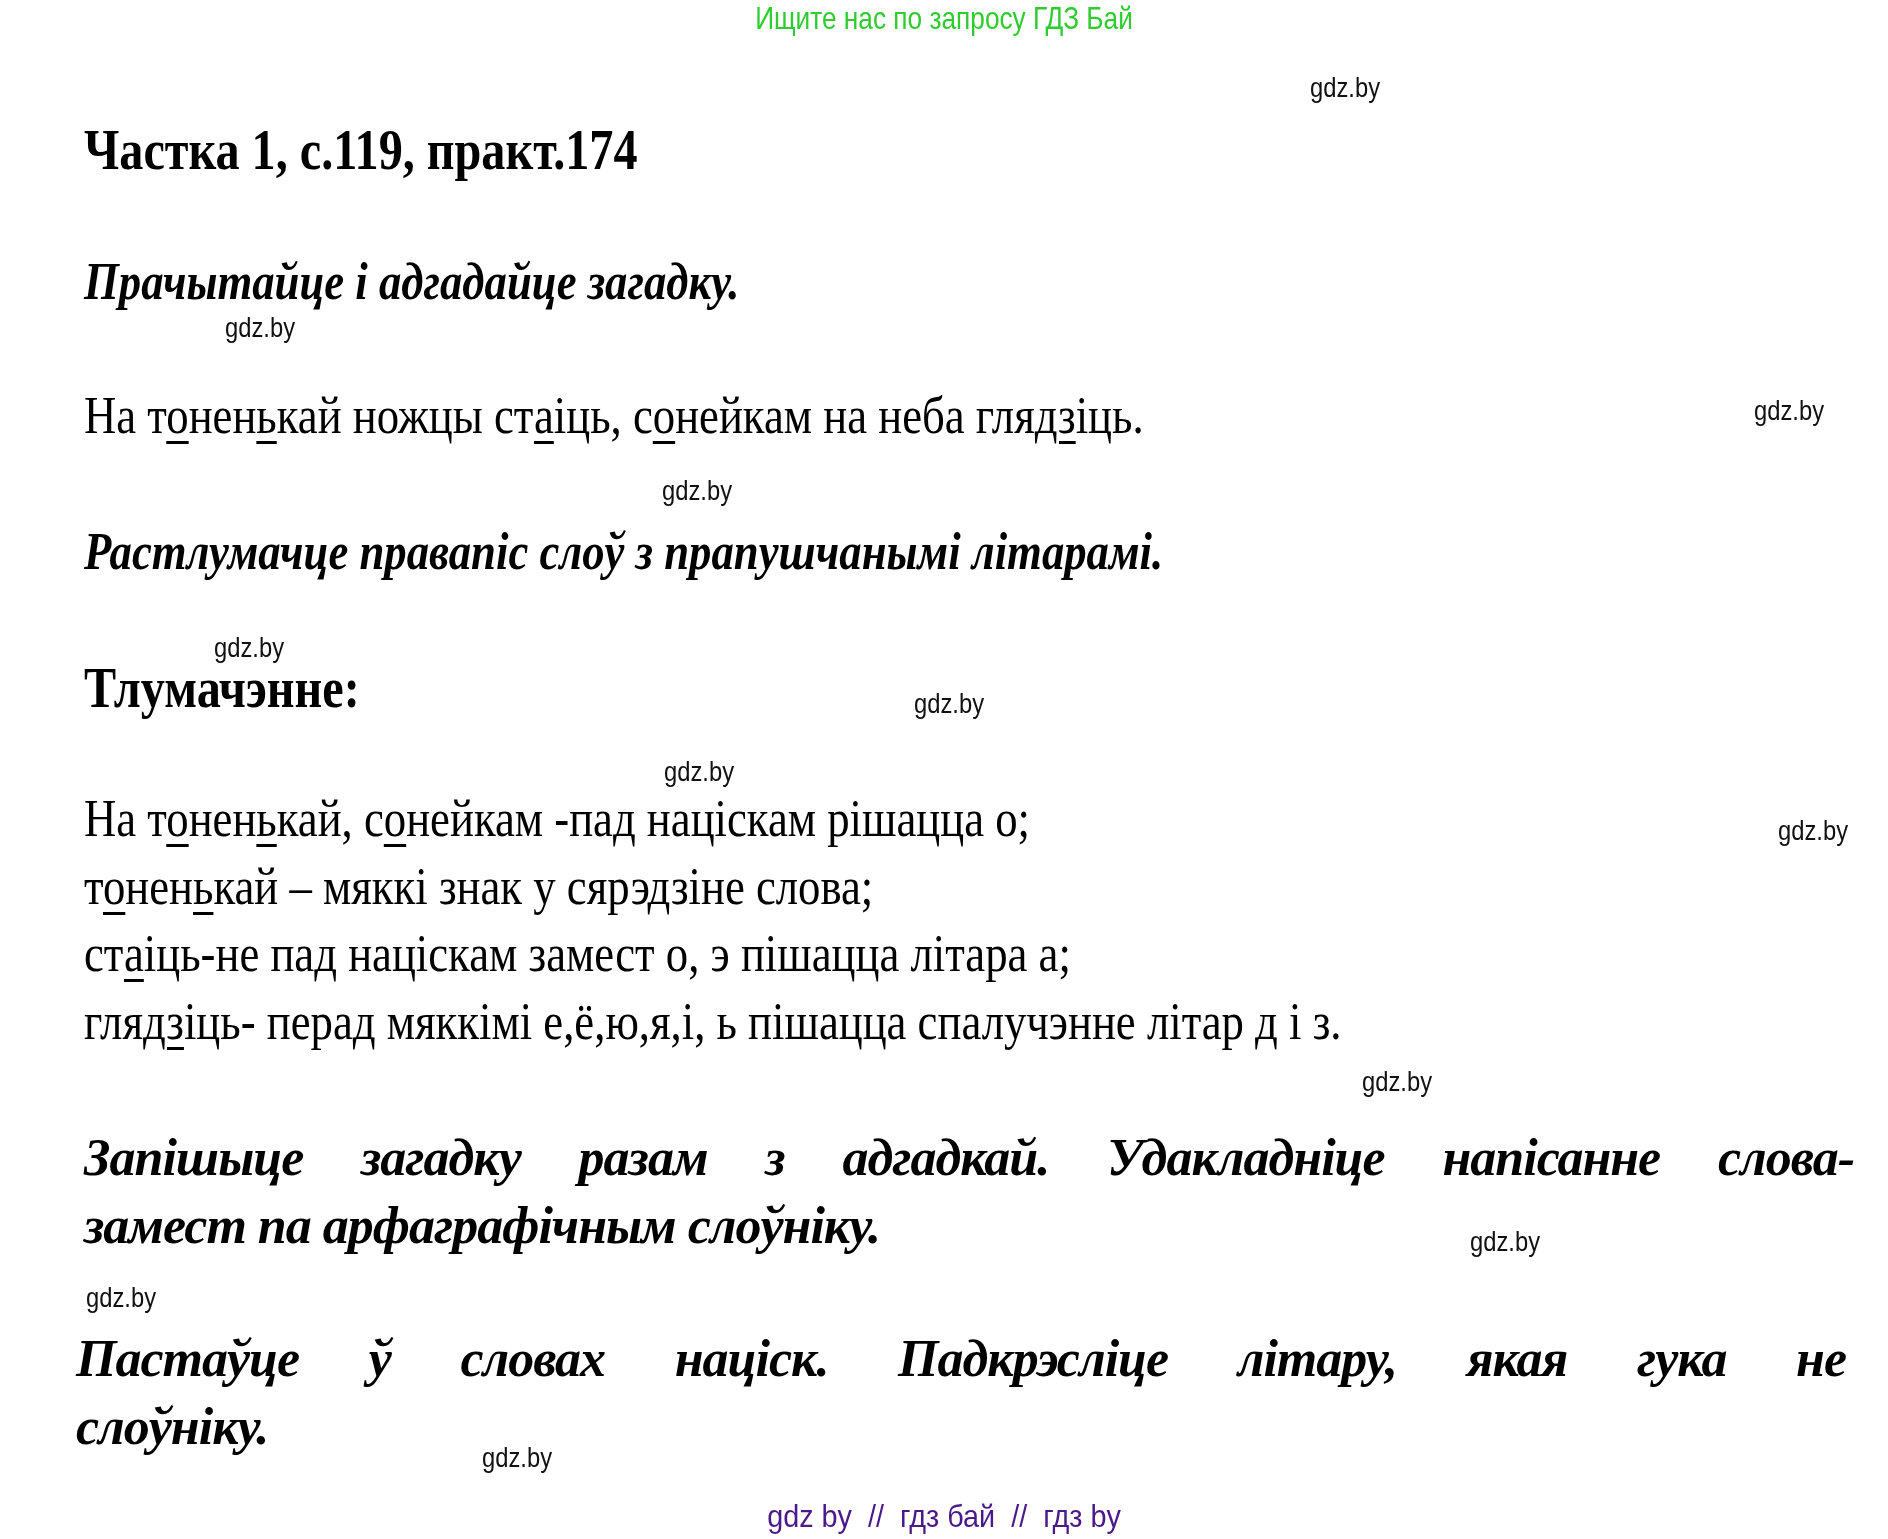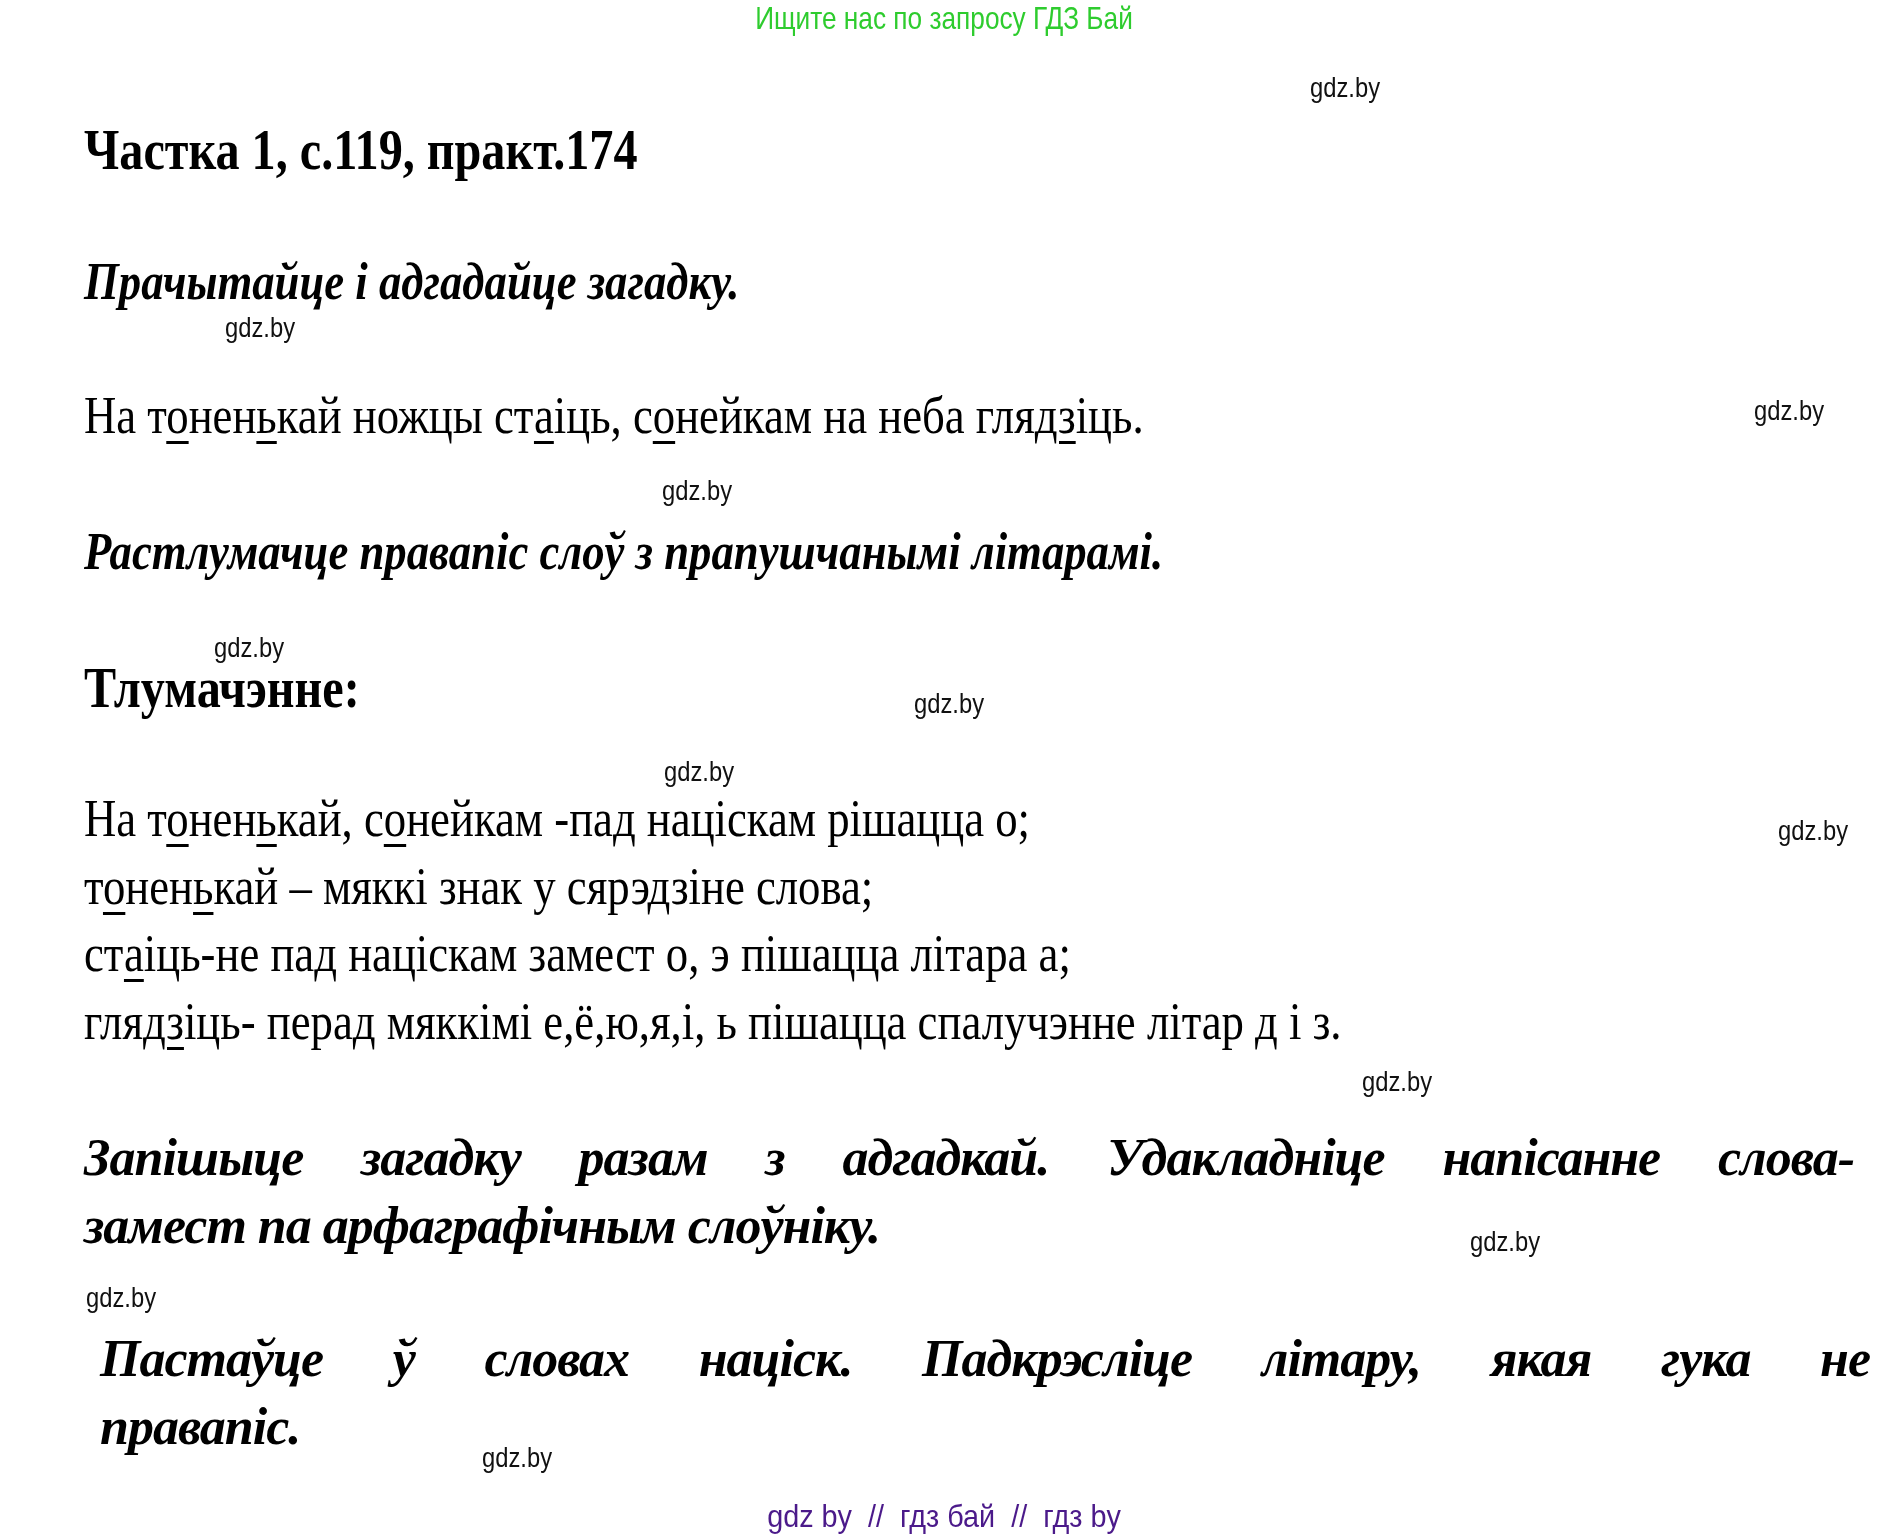--- a/index.html
+++ b/index.html
@@ -48,18 +48,18 @@
 <div class="abs serif body" style="left:84px;top:789px"><span>На т</span><u>о</u><span>нен</span><u>ь</u><span>кай, с</span><u>о</u><span>нейкам -пад націскам рішацца о;</span></div>
 <div class="abs serif body" style="left:84px;top:857px"><span>т</span><u>о</u><span>нен</span><u>ь</u><span>кай – мяккі знак у сярэдзіне слова;</span></div>
 <div class="abs serif body" style="left:84px;top:924px"><span>ст</span><u>а</u><span>іць-не пад націскам замест о, э пішацца літара а;</span></div>
 <div class="abs serif body" style="left:84px;top:992px"><span>гля</span><u>дз</u><span>іць- перад мяккімі е,ё,ю,я,і, ь пішацца спалучэнне літар д і з.</span></div>
 
 <div class="abs serif instr" style="left:84px;top:1124px;transform:none;font-size:50px;letter-spacing:-1px;width:1770px;white-space:normal">
   <div class="para">Запішыце загадку разам з адгадкай. Удакладніце напісанне слова-</div>
   <div class="para last">замест па арфаграфічным слоўніку.</div>
 </div>
 
-<div class="abs serif instr" style="left:100px;top:1325px;transform:none;font-size:50px;letter-spacing:-1px;width:1770px;white-space:normal">
+<div class="abs serif instr" style="left:76px;top:1325px;transform:none;font-size:50px;letter-spacing:-1px;width:1770px;white-space:normal">
   <div class="para">Пастаўце ў словах націск. Падкрэсліце літару, якая гука не</div>
-  <div class="para last">правапіс.</div>
+  <div class="para last">слоўніку.</div>
 </div>
 
 <div class="abs sans footer" style="top:1498px;white-space:pre">gdz by  //  гдз бай  //  гдз by</div>
 
 </body></html>

